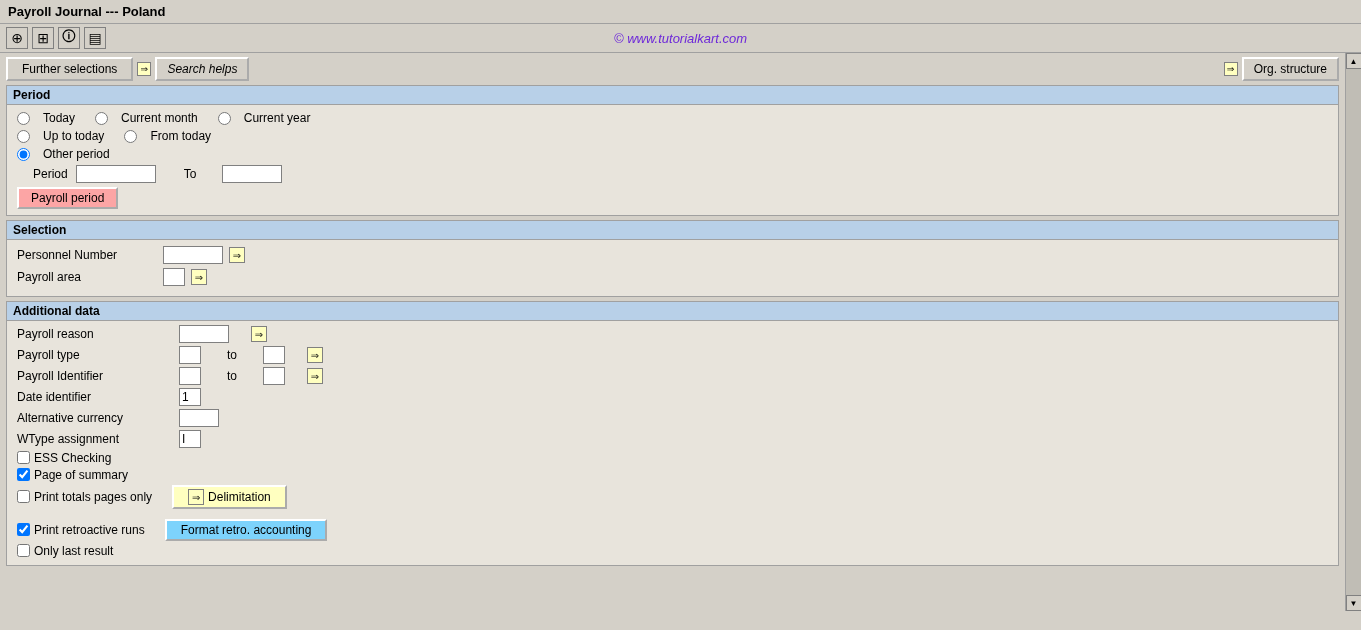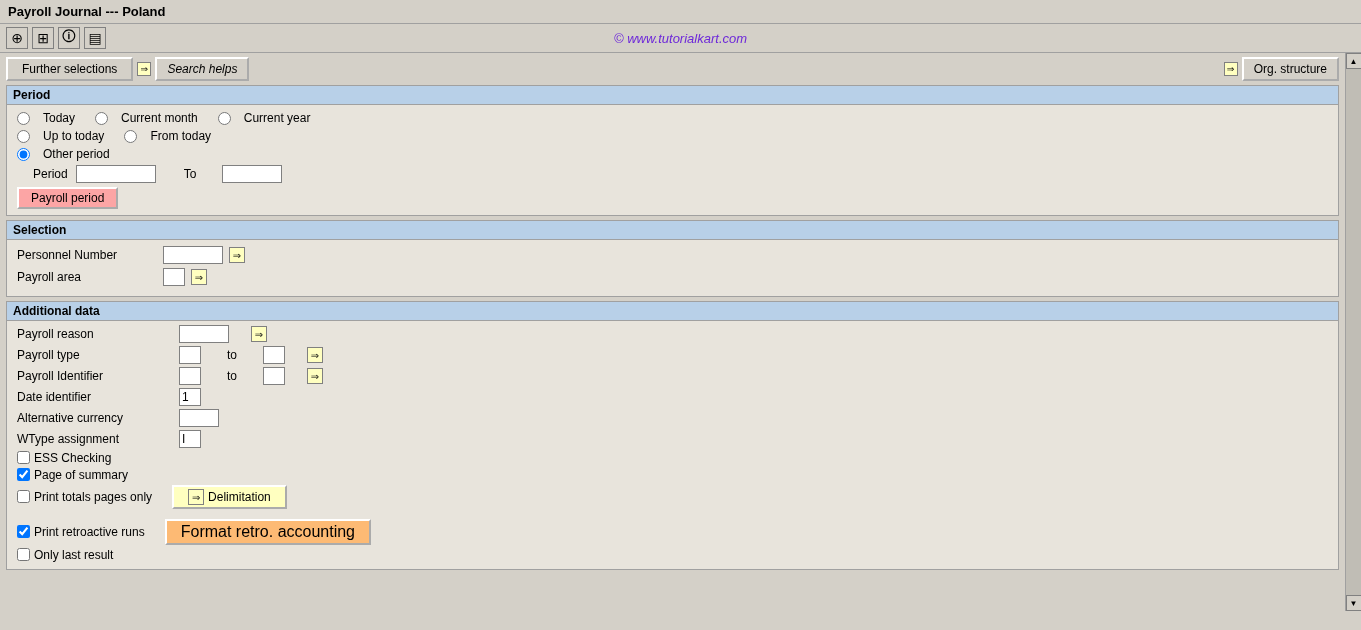--- a/index.html
+++ b/index.html
@@ -194,24 +194,24 @@
     }
     .btn-delimitation {
       background: #ffffc0;
       border: 2px outset #ffffff;
       padding: 2px 14px;
       font-size: 12px;
       cursor: pointer;
       display: flex; align-items: center; gap: 4px;
     }
     .btn-format {
-      background: #fdba74;
+      background: #7dd3fc;
       border: 2px outset #ffffff;
       padding: 2px 14px;
-      font-size: 16px;
+      font-size: 12px;
       cursor: pointer;
     }
     .inline-arrow {
       display: inline-flex;
       width: 16px;
       height: 16px;
       border: 1px solid #808080;
       background: #ffffc0;
       align-items: center;
       justify-content: center;

